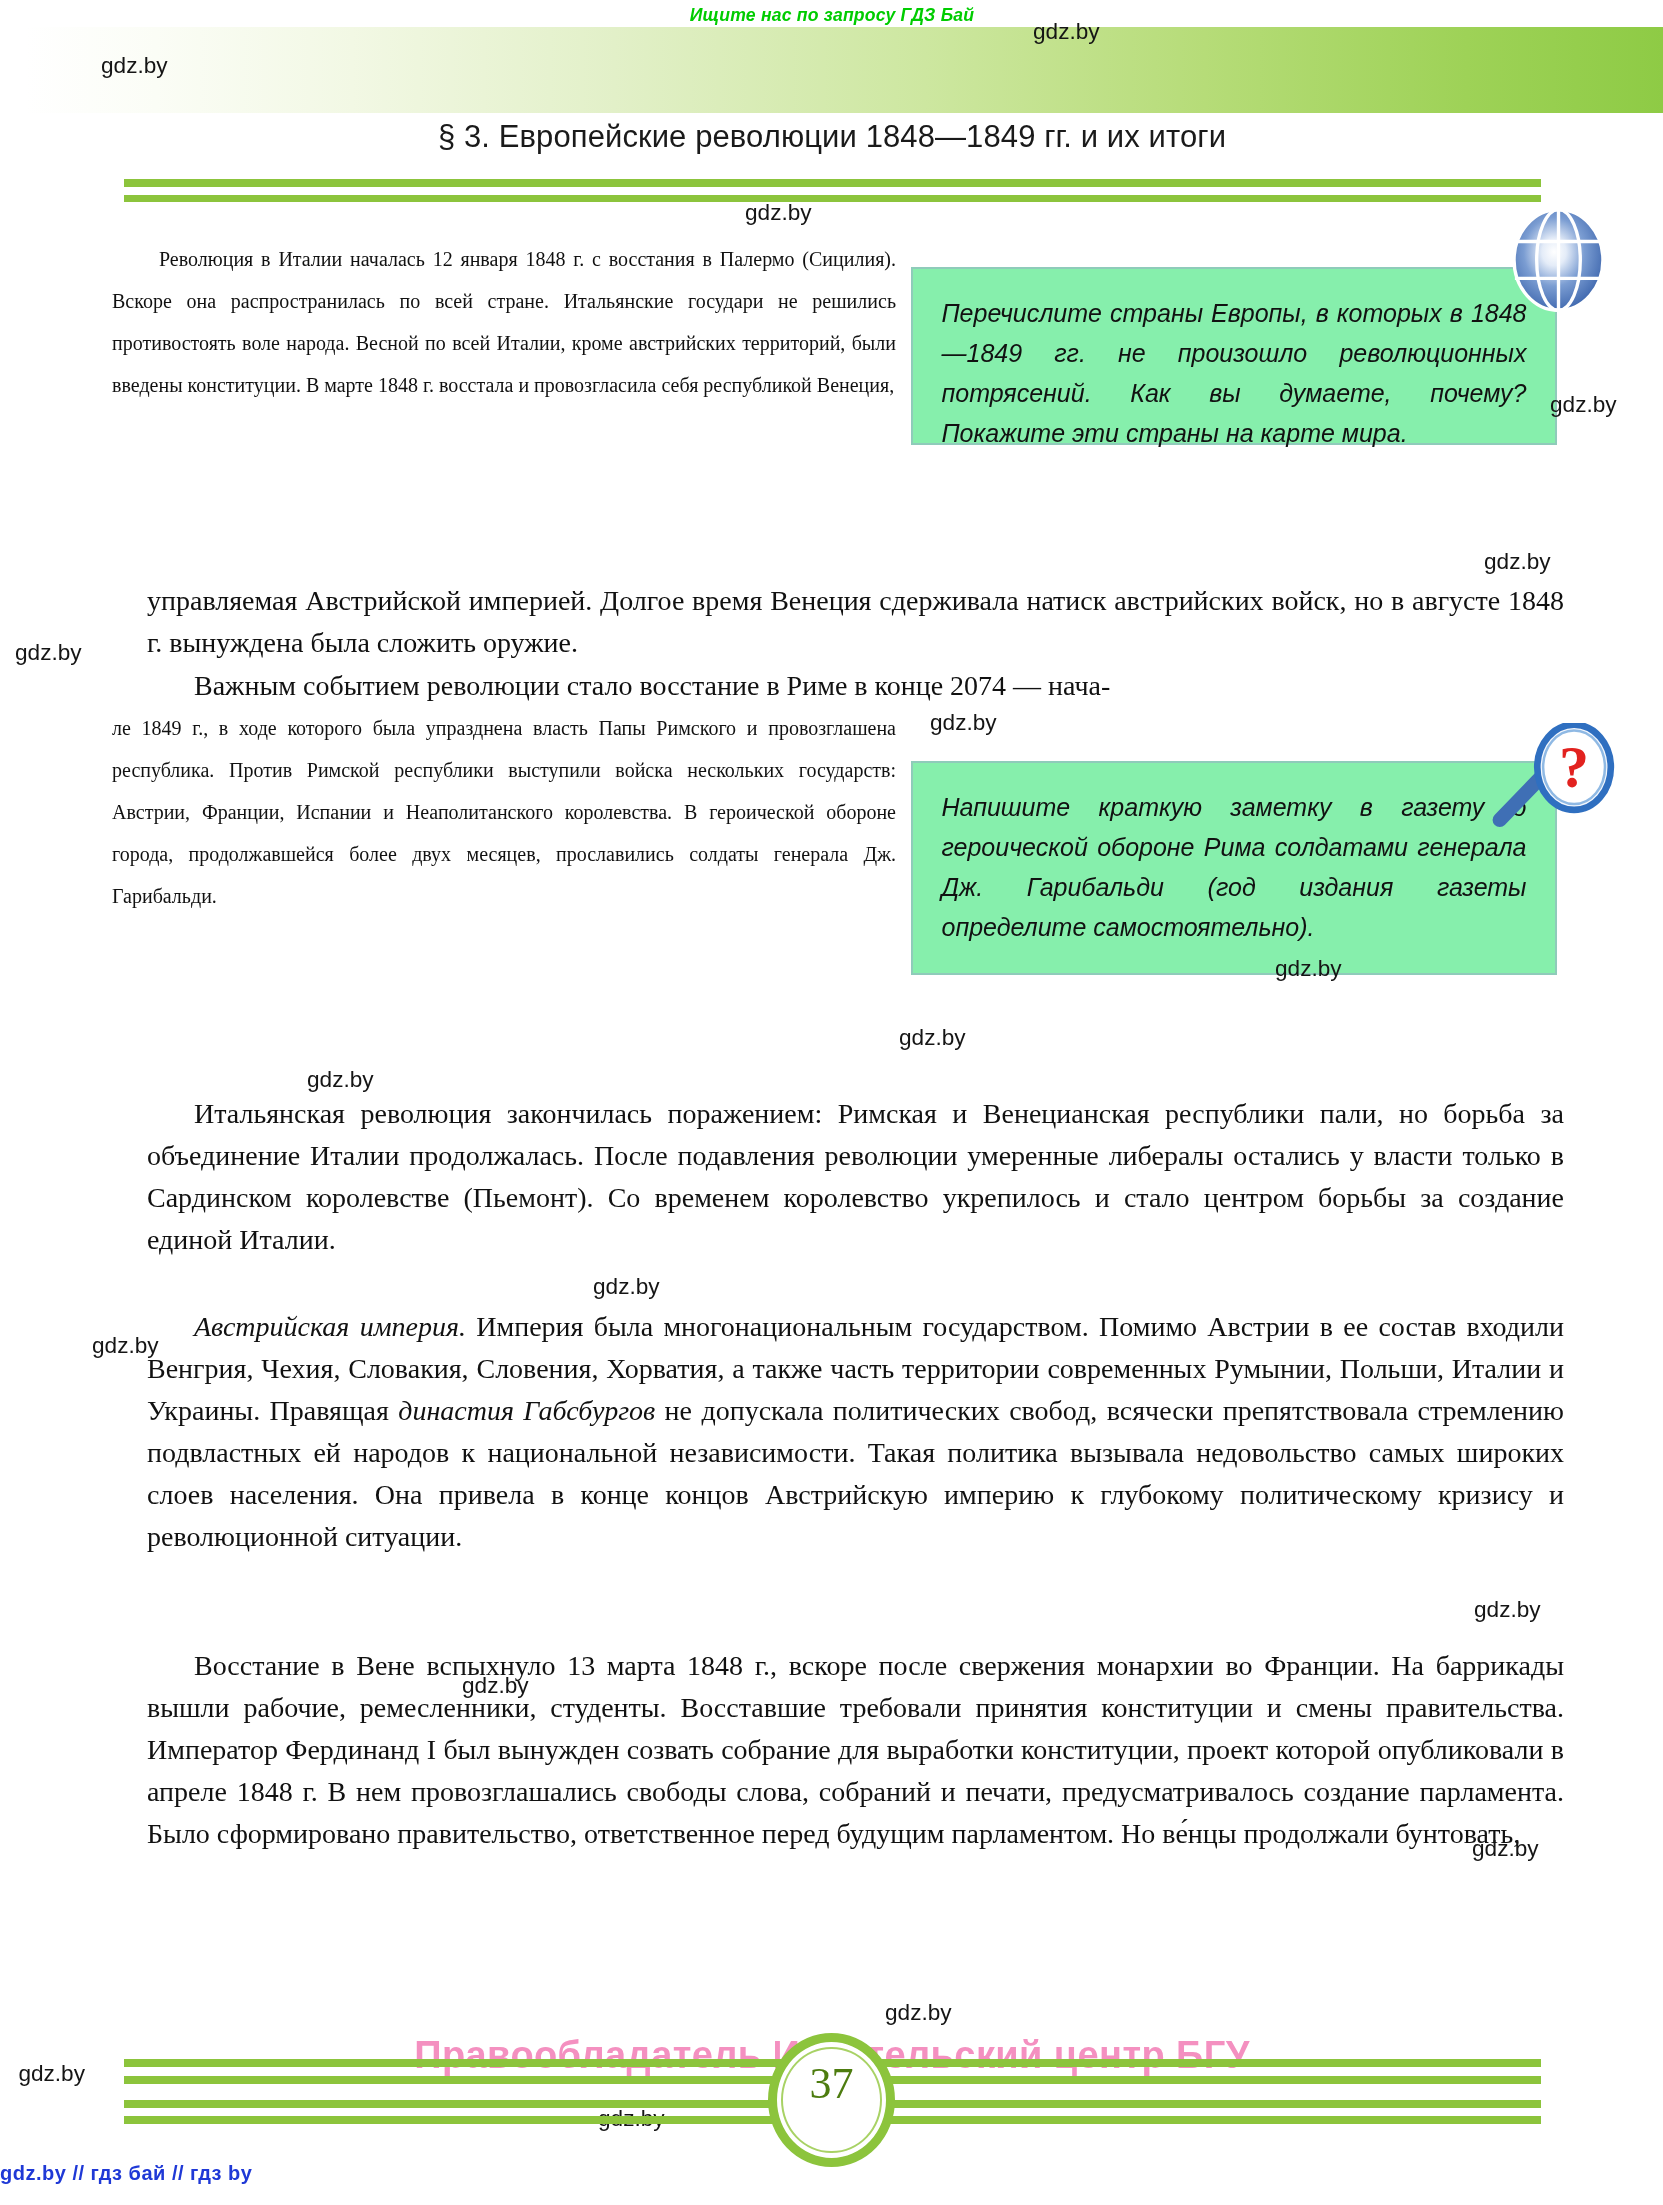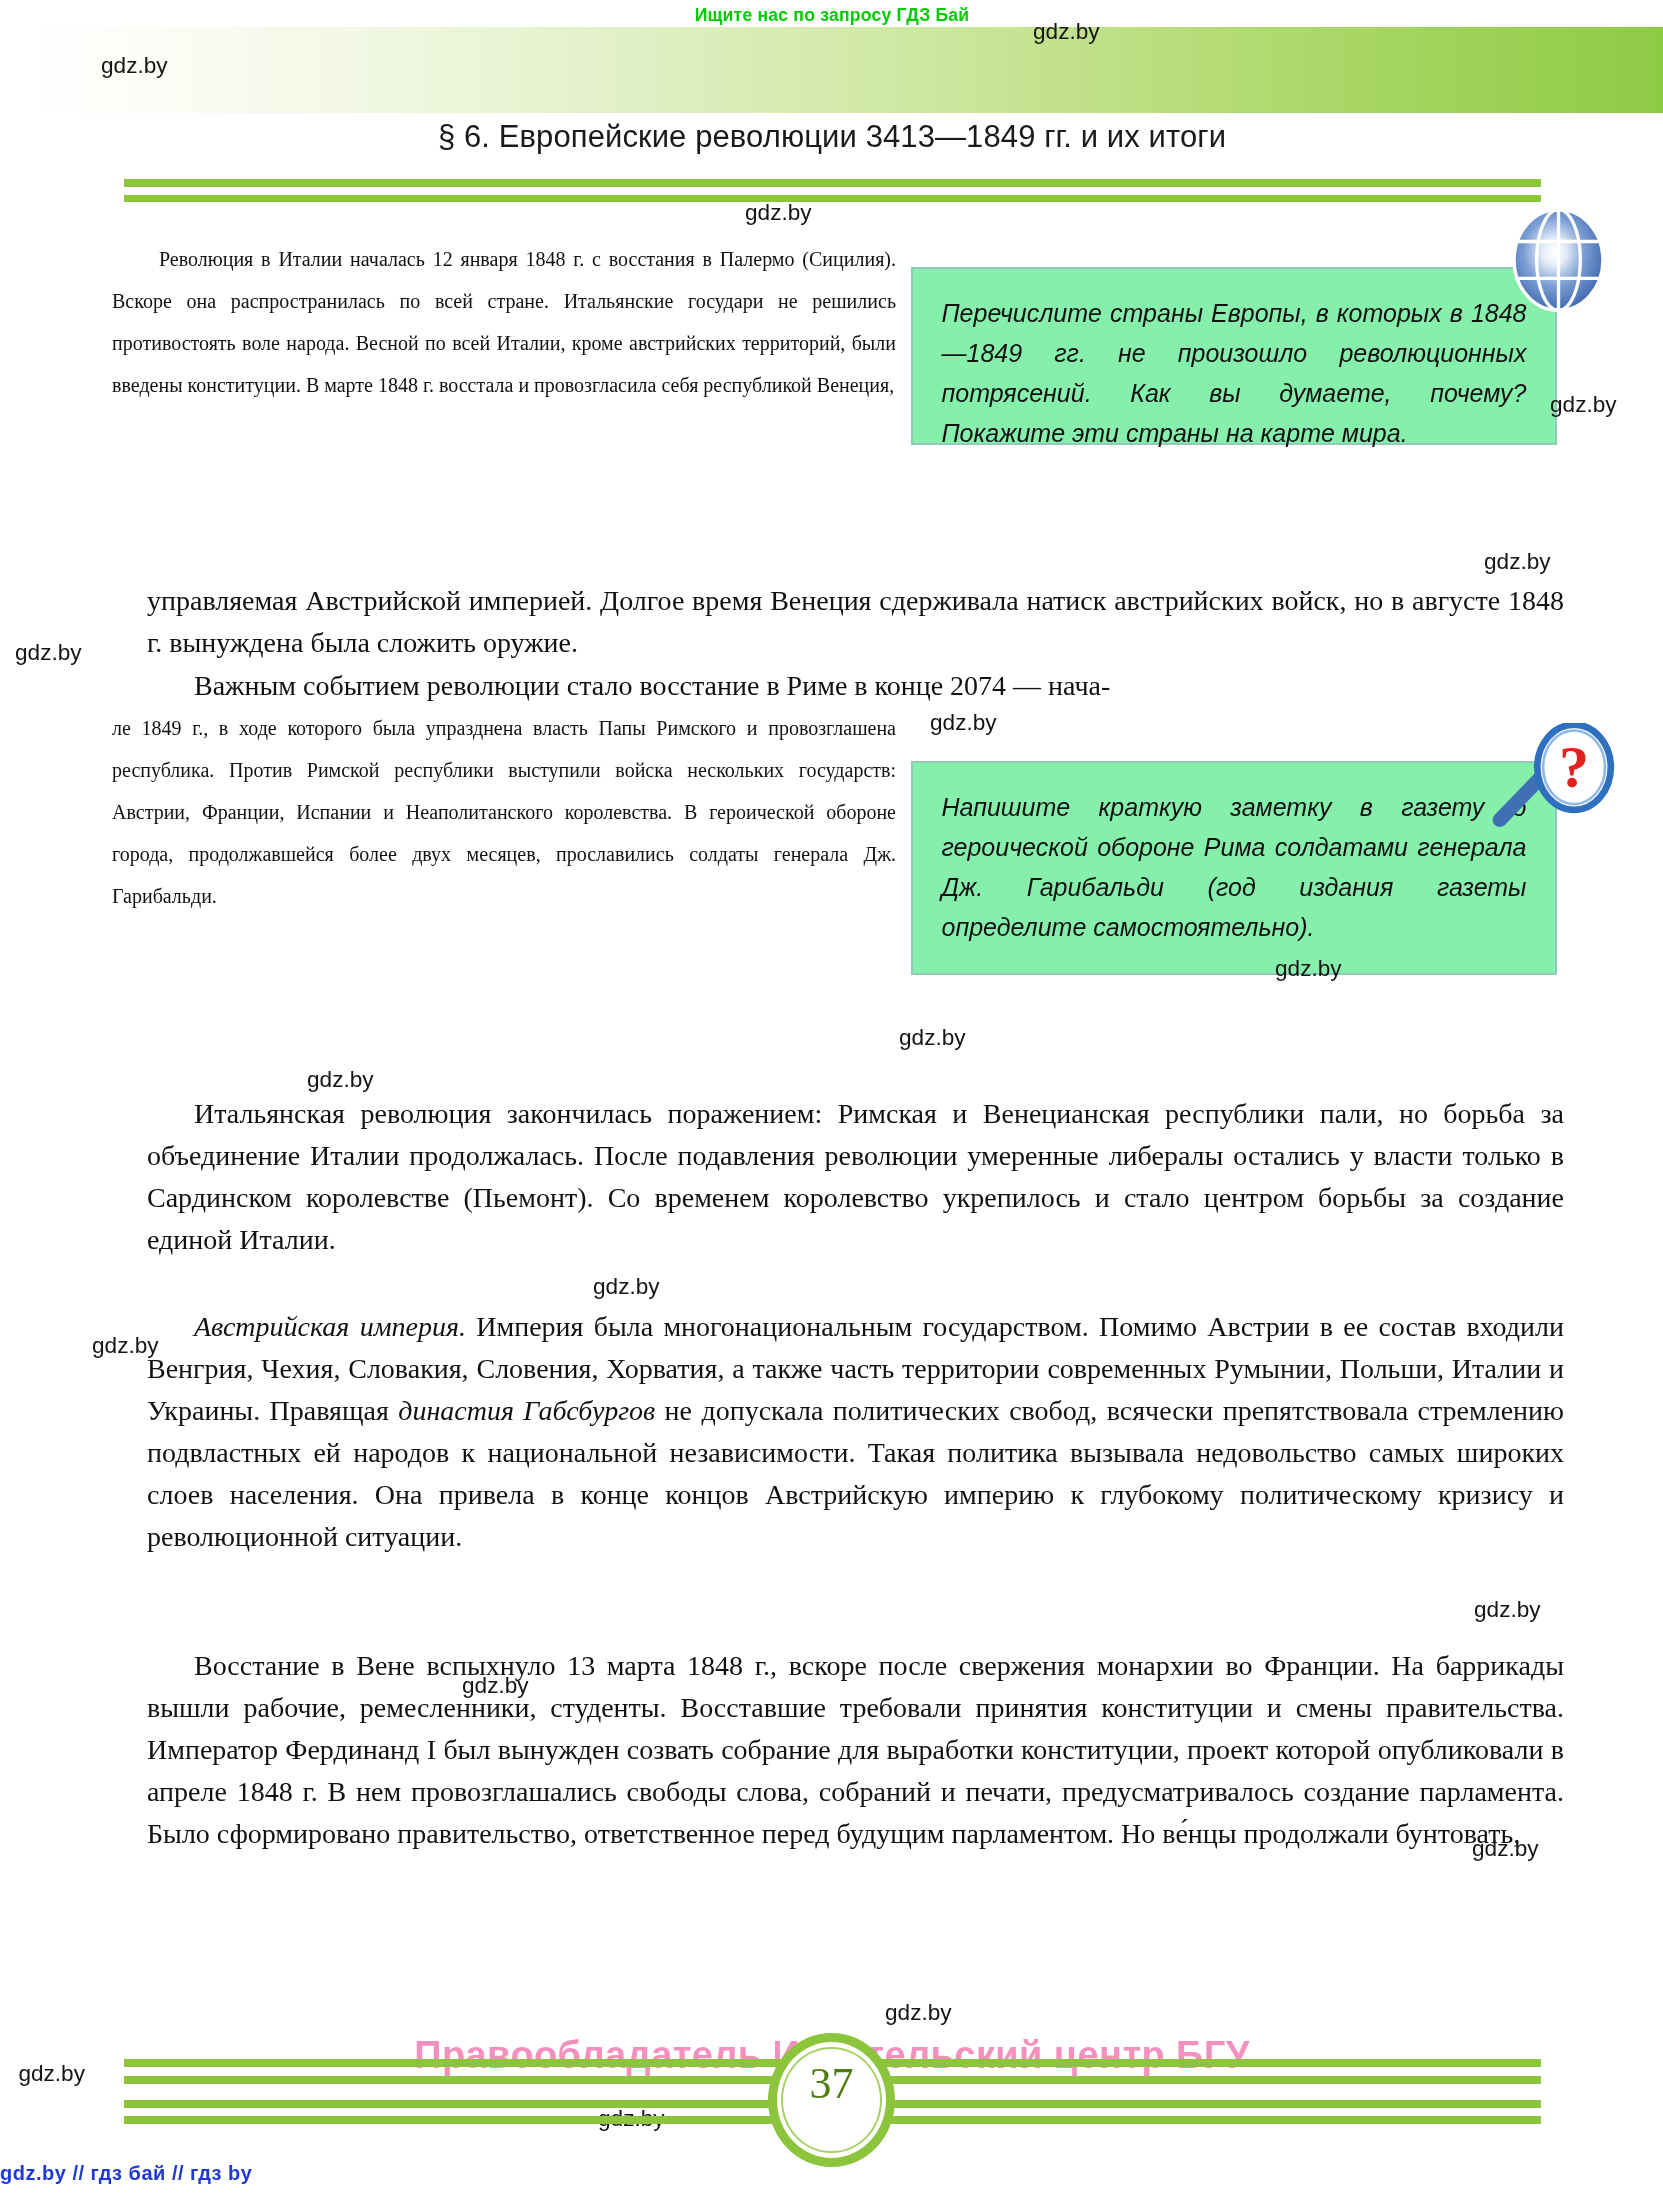--- a/index.html
+++ b/index.html
@@ -20,20 +20,21 @@
     position: absolute;
     top: 5px;
     left: 0;
     width: 100%;
     text-align: center;
     font-family: "Liberation Sans", sans-serif;
     font-size: 17.6px;
     font-weight: 700;
     color: #00cc00;
     letter-spacing: 0.2px;
+    font-style: italic;
   }
 
   
   .header-band {
     position: absolute;
     top: 27px;
     left: 25px;
     width: 1638px;
     height: 86px;
     background: linear-gradient(to right,
@@ -209,21 +210,21 @@
     letter-spacing: 0.5px;
   }
 </style>
 </head>
 <body>
 
 <div class="promo-line">Ищите нас по запросу ГДЗ Бай</div>
 
 <div class="header-band"></div>
 
-<div class="section-title">§ 6. Европейские революции 3413—1849 гг. и их итоги</div>
+<div class="section-title">§ 3. Европейские революции 1848—1849 гг. и их итоги</div>
 <div class="rule-thick" style="top:179px"></div>
 <div class="rule-thin" style="top:195px"></div>
 
 <div class="col-left indent" id="p1col" style="top:238px">Революция в Италии началась 12 января 1848 г. с восстания в Палермо (Сицилия). Вскоре она распространилась по всей стране. Итальянские государи не решились противостоять воле народа. Весной по всей Италии, кроме австрийских территорий, были введены конституции. В марте 1848 г. восстала и провозгласила себя республикой Венеция,</div>
 
 <div class="full-par" style="top:580px">управляемая Австрийской империей. Долгое время Венеция сдерживала натиск австрийских войск, но в августе 1848 г. вынуждена была сложить оружие.</div>
 
 <div class="full-par indent" style="top:665px">Важным событием революции стало восстание в Риме в конце 2074 — нача-</div>
 
 <div class="col-left" style="top:707px">ле 1849 г., в ходе которого была упразднена власть Папы Римского и провозглашена республика. Против Римской республики выступили войска нескольких государств: Австрии, Франции, Испании и Неаполитанского королевства. В героической обороне города, продолжавшейся более двух месяцев, прославились солдаты генерала Дж. Гарибальди.</div>

